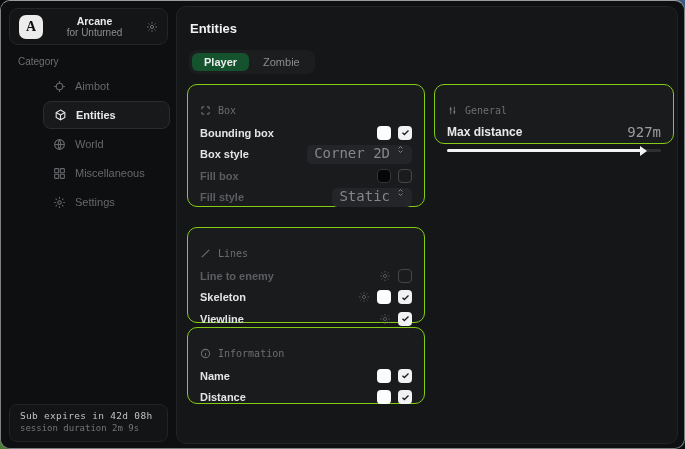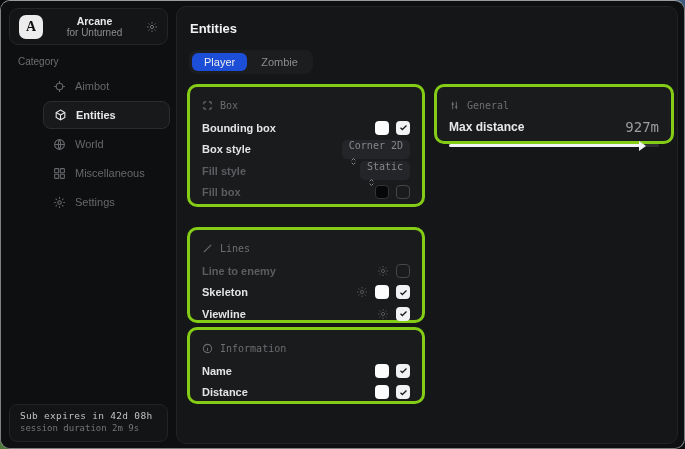--- a/index.html
+++ b/index.html
@@ -40,24 +40,24 @@
   .status-line2 { font-size:9px; color:#737578; margin-top:2px; }
 
   
   .main { position:absolute; left:175px; top:5px; width:502px; height:438px;
           background:#151617; border:1px solid #222325; border-radius:10px; }
   .main-title { position:absolute; left:13px; top:14px; font-size:13px; font-weight:bold; color:#f0f1f2; }
 
   .tabbar { position:absolute; left:12px; top:43px; display:inline-flex; gap:2px;
             background:#1c1d1f; border-radius:8px; padding:3px; }
   .tab { padding:3px 12px; border-radius:6px; font-size:11px; color:#8b8d90; }
-  .tab.active { background:#1d4ed8; color:#ededee; font-weight:normal; }
-
-  .card { position:absolute; background:#1a1b1d; border:3px solid #84cc16; border-radius:10px;
-          padding:11px 12px; }
+  .tab.active { background:#14532d; color:#ededee; font-weight:bold; }
+
+  .card { position:absolute; background:#1a1b1d; border:1px solid #84cc16; border-radius:10px;
+          padding:18px 12px; }
   .card-box     { left:10px;  top:77px;  width:238px; height:123px; }
   .card-lines   { left:10px;  top:212px; width:238px; height:96px;margin-top:8px; }
   .card-info    { left:10px;  top:320px; width:238px; height:77px; }
   .card-general { left:257px; top:77px;  width:240px; height:60px; }
 
   .sec-head { display:flex; align-items:center; gap:7px; color:#6c6e71; font-size:10px;
               font-family:"DejaVu Sans Mono", monospace; height:15px; margin-bottom:4px; }
   .row { display:flex; align-items:center; height:21.5px; }
   .row-label { flex:1; font-size:11px; font-weight:bold; color:#e3e4e6; }
   .row.disabled .row-label { color:#5b5d60; font-weight:bold; }
@@ -65,22 +65,22 @@
 
   .swatch { width:14px; height:14px; border-radius:4px; }
   .swatch.white { background:#fdfdfd; }
   .swatch.black { background:#060708; border:1px solid #333537; }
 
   .checkbox { width:14px; height:14px; border-radius:4px; display:flex; align-items:center; justify-content:center; }
   .checkbox.checked { background:#f1f2f3; color:#1a1b1c; }
   .checkbox.unchecked { background:transparent; border:1px solid #45474a; }
 
   .select-pill { display:inline-flex; align-items:flex-start; gap:6px; height:19px; padding:0 7px;
-                 background:#242529; border-radius:5px; color:#85878a; font-size:10px;
-                 font-family:"DejaVu Sans Mono", monospace;flex-direction:column; }
+                 background:#242529; border-radius:5px; color:#85878a; font-size:14px;
+                 font-family:"DejaVu Sans Mono", monospace; }
   .gear-btn { color:#55575a; display:flex; }
 
   
   .gen-row { display:flex; align-items:center; height:20px; margin-top:1px; }
   .gen-label { flex:1; font-size:12px; font-weight:bold; color:#e7e8e9; }
   .gen-value { font-size:14px; color:#9b9da0; font-family:"DejaVu Sans Mono", monospace; }
   .slider { position:relative; margin-top:7px; height:3px; background:#2e3032; border-radius:2px; }
   .slider-fill { position:relative; height:3px; background:#f2f3f4; border-radius:2px; }
   .slider-thumb { position:absolute; right:-2px; top:-3.5px; width:0; height:0;
                   border-left:7px solid #f2f3f4; border-top:5px solid transparent;
@@ -203,35 +203,35 @@
           <span class="select-pill">
             <span>Corner 2D</span>
             <span>
               <svg width="9" height="9" viewBox="0 0 24 24" fill="none" stroke="currentColor" stroke-width="2.6">
                   <path d="M7 9l5-5 5 5M7 15l5 5 5-5"></path>
                 </svg>
             </span>
           </span>
         </div>
         <div class="row disabled">
+          <span class="row-label">Fill box</span>
+          <span class="controls">
+            <span class="swatch black"></span>
+            <span class="checkbox unchecked"></span>
+          </span>
+        </div>
+        <div class="row disabled">
           <span class="row-label">Fill style</span>
           <span class="select-pill">
             <span>Static</span>
             <span>
               <svg width="9" height="9" viewBox="0 0 24 24" fill="none" stroke="currentColor" stroke-width="2.6">
                   <path d="M7 9l5-5 5 5M7 15l5 5 5-5"></path>
                 </svg>
             </span>
-          </span>
-        </div>
-        <div class="row disabled">
-          <span class="row-label">Fill box</span>
-          <span class="controls">
-            <span class="swatch black"></span>
-            <span class="checkbox unchecked"></span>
           </span>
         </div>
       </div>
 
       <div class="card card-lines">
         <div class="sec-head">
           <span>
             <svg width="11" height="11" viewBox="0 0 24 24" fill="none" stroke="currentColor" stroke-width="2.4">
                 <path d="M4 20L20 4"></path>
               </svg>

